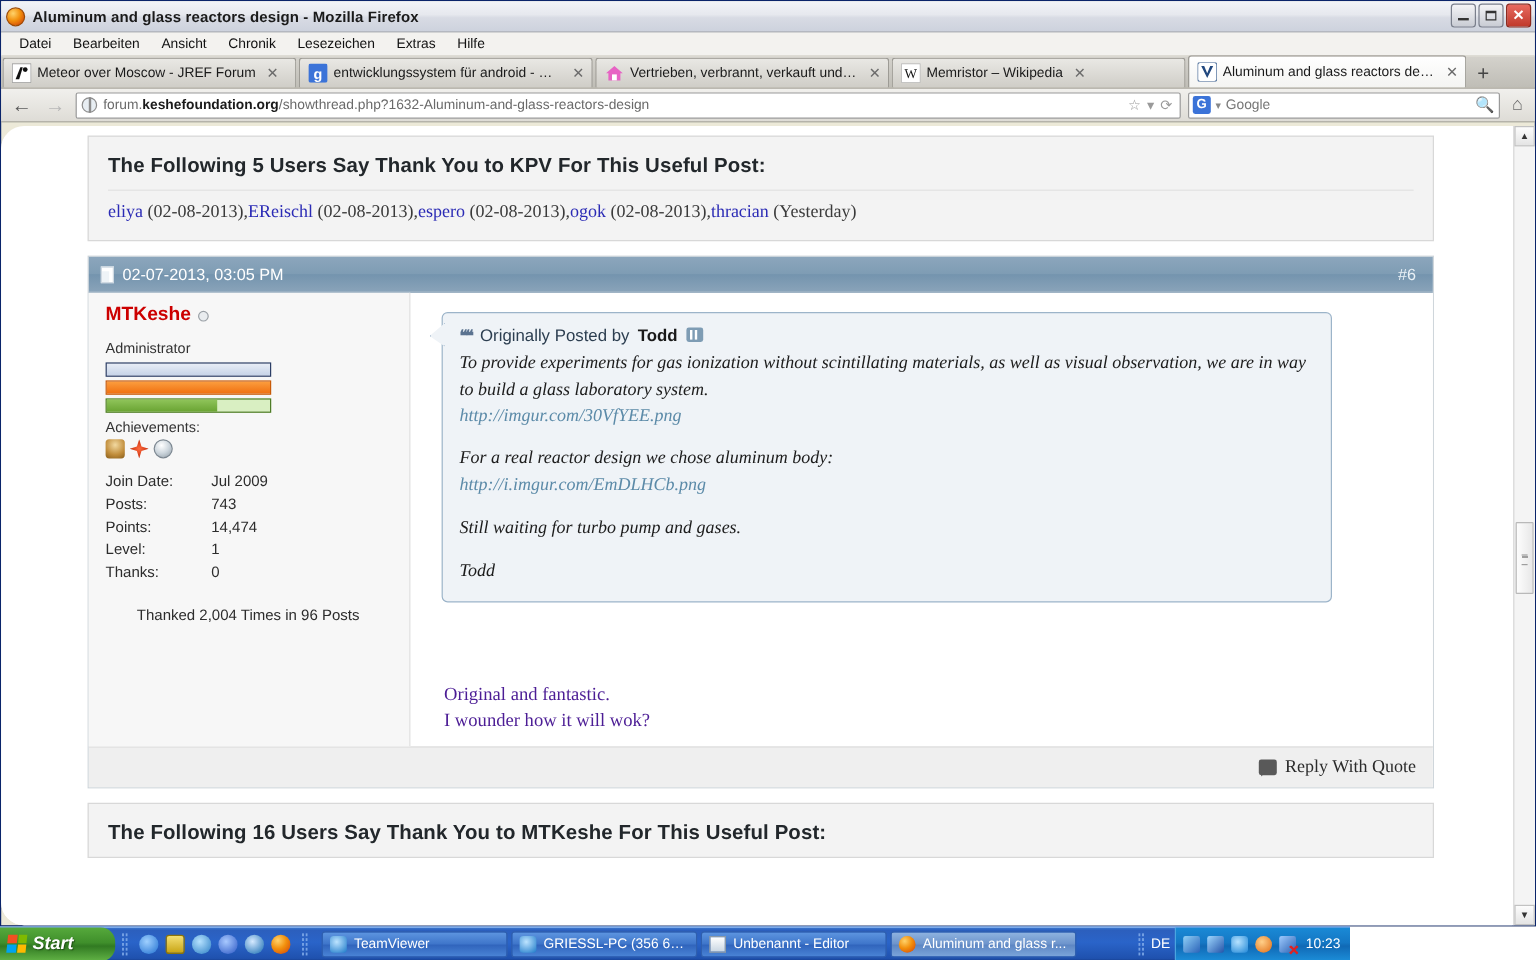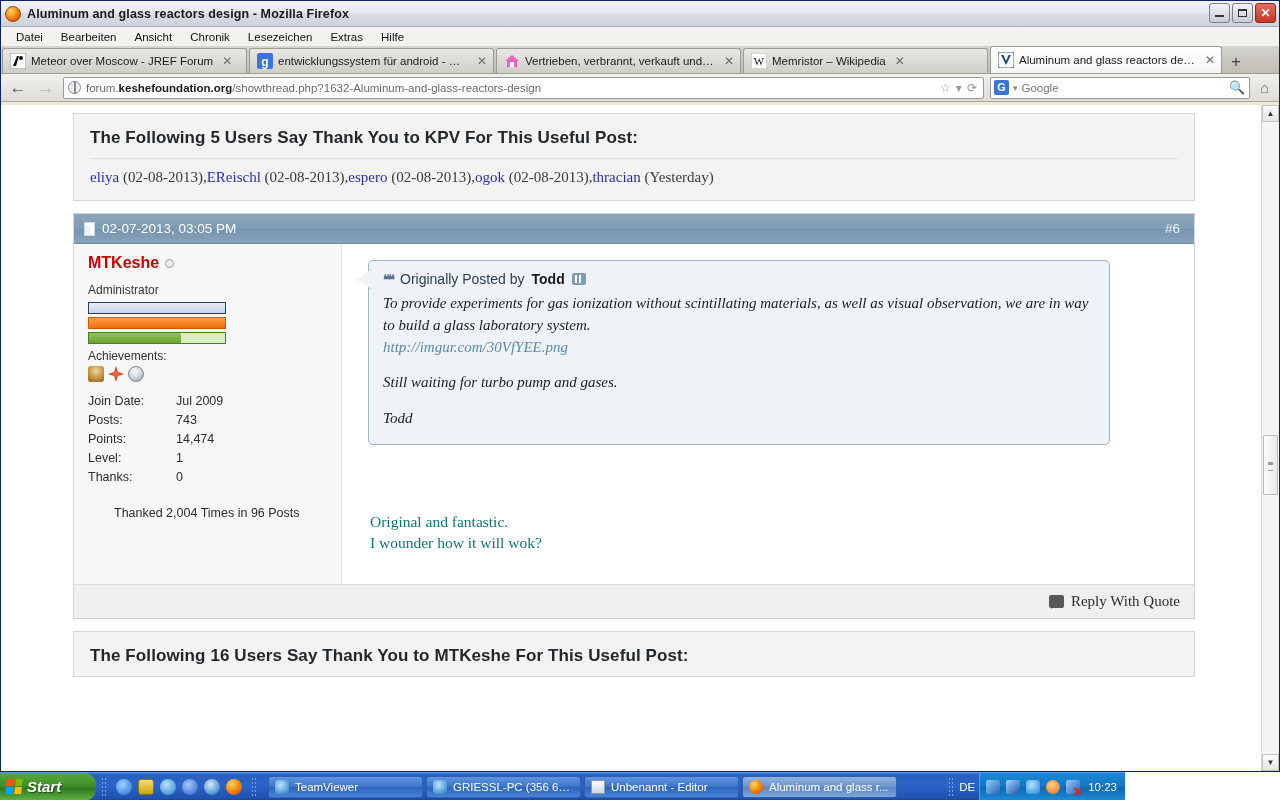--- a/index.html
+++ b/index.html
@@ -118,21 +118,21 @@
     width: 15px; height: 15px; background: #3b73d8; color: #fff;
     font-weight: bold; font-size: 11px; text-align: center; line-height: 15px;
     border-radius: 2px; flex: 0 0 auto;
   }
   .magnifier { margin-left: auto; font-size: 13px; color: #7a6a3a; }
   .homebtn { font-size: 15px; color: #6d6d6d; padding: 0 4px; }
 
   
   .viewport {
     position: absolute; left: 0; top: 104px; right: 0; bottom: 0;
-    background: #ffffff; overflow: hidden;
+    background: #ffffff; overflow: hidden; border-radius: 19px;
   }
   .pagewrap { position: relative; width: 1262px; height: 100%; background:#ffffff; }
   .content { width: 1122px; margin-left: 72px; }
 
   
   .panel {
     background: #f3f3f3; border: 1px solid #d8d8d8;
     margin-top: 12px;
   }
   .thanks-title {
@@ -230,21 +230,21 @@
     font-family: "Liberation Serif", serif;
     font-style: italic; font-size: 15px; color: #1c1c1c; line-height: 1.45;
   }
   .quotebody a { color: #5b8aa8; text-decoration: none; }
   .quotebody p { margin-bottom: 14px; }
   .quotebody p:last-child { margin-bottom: 0; }
 
   .posttext {
     margin-top: 66px; padding-left: 12px;
     font-family: "Liberation Serif", serif;
-    font-size: 15.5px; color: #0f766e; line-height: 1.4;
+    font-size: 15.5px; color: #4c1d95; line-height: 1.4;
   }
 
   .postfoot {
     height: 34px; background: #efefef; border-top: 1px solid #dcdcdc;
     display: flex; align-items: center; justify-content: flex-end;
     padding-right: 14px; gap: 7px;
   }
   .rwq-icon {
     width: 15px; height: 13px; background: #595959; border-radius: 2px;
     position: relative; display:block;
@@ -522,20 +522,21 @@
 
               <div class="quote">
                 <div class="quotehead">
                   <span class="qmark">❝❝</span>
                   <span>Originally Posted by</span>
                   <b>Todd</b>
                   <span class="viewpost"></span>
                 </div>
                 <div class="quotebody">
                   <p><span>To provide experiments for gas ionization without scintillating materials, as well as visual observation, we are in way to build a glass laboratory system.</span><br><a>http://imgur.com/30VfYEE.png</a></p>
+                  <p><span>For a real reactor design we chose aluminum body:</span><br><a>http://i.imgur.com/EmDLHCb.png</a></p>
                   <p>Still waiting for turbo pump and gases.</p>
                   <p>Todd</p>
                 </div>
               </div>
 
               <div class="posttext">
                 <div>Original and fantastic.</div>
                 <div>I wounder how it will wok?</div>
               </div>
             </div>

